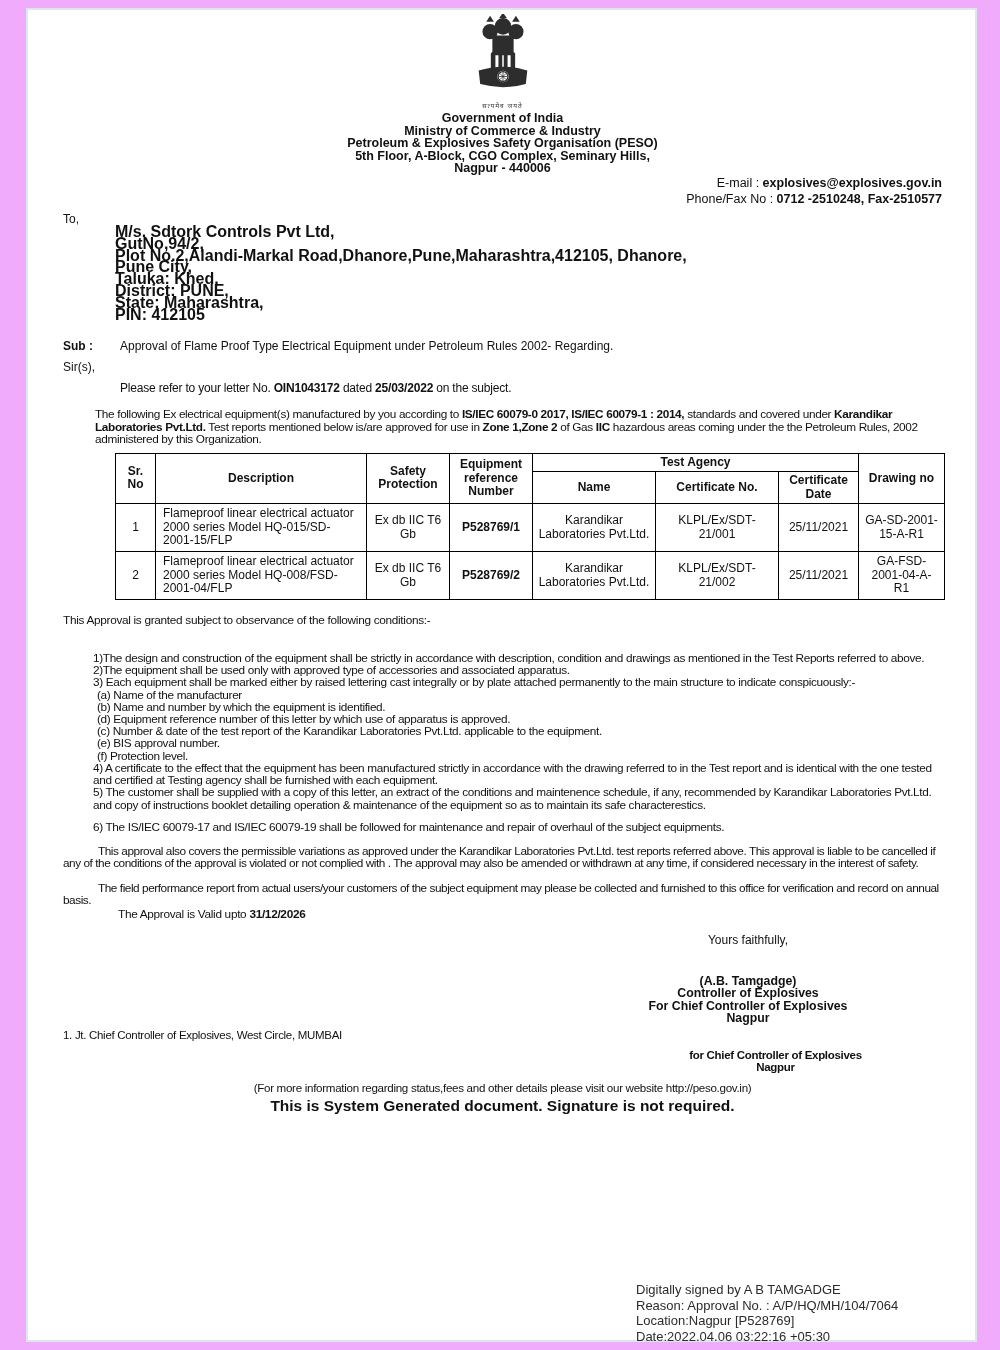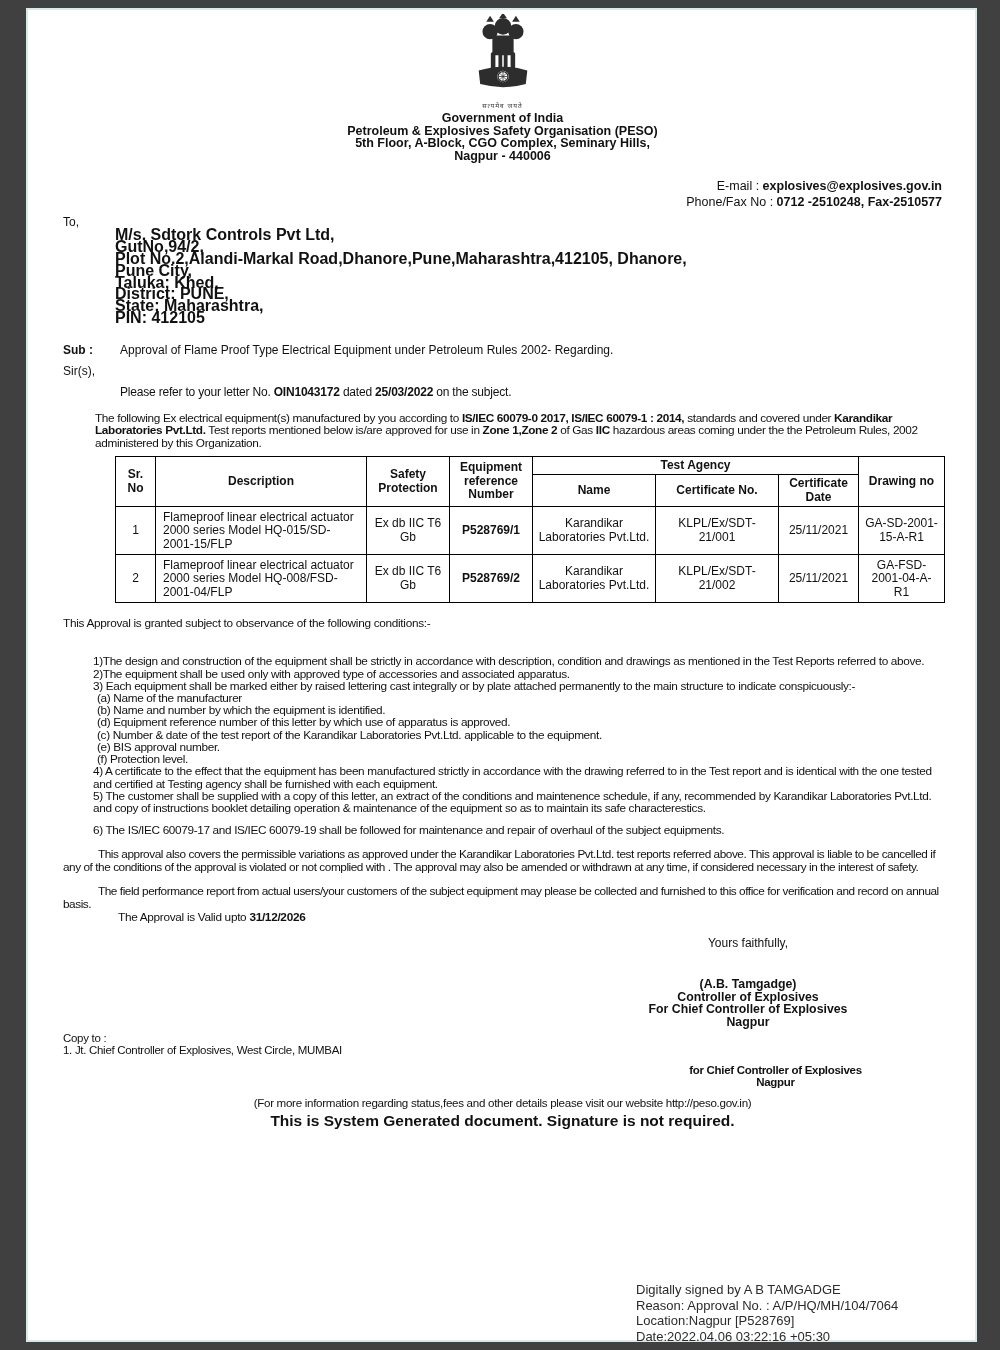--- a/index.html
+++ b/index.html
@@ -1,24 +1,24 @@
 <!DOCTYPE html>
 <html><head>
 <meta charset="utf-8">
 <style>
   html,body{margin:0;padding:0;}
   body{width:1000px;height:1350px;background:#00888a;font-family:"Liberation Sans",sans-serif;color:#111;}
-  .frame{position:relative;width:1000px;height:1350px;background:#404040;overflow:hidden;}
+  .frame{position:relative;width:1000px;height:1350px;background:#f0abfc;overflow:hidden;}
   .page{position:absolute;top:10px;left:28px;right:25px;bottom:10px;background:#ffffff;box-sizing:border-box;padding:4px 33px 0 35px;box-shadow:0 0 0 2px #d9e8e8;}
   .b{font-weight:bold;}
   .header{ text-align:center;}
   .emblem{display:inline-block;line-height:0;}
   .motto{font-size:6.5px;line-height:8px;color:#3a3a3a;letter-spacing:1px;}
   .hlines{font-weight:bold;font-size:12.5px;line-height:12.6px;margin-top:2px;}
-  .contact{margin-top:16px;text-align:right;font-size:12.5px;line-height:16px;}
+  .contact{margin-top:0;text-align:right;font-size:12.5px;line-height:16px;}
   .refrow{display:flex;justify-content:space-between;margin-top:16px;font-size:12.5px;}
   .to{margin-top:5px;font-size:12px;}
   .addr{margin-left:52px;font-weight:bold;font-size:16px;line-height:11.8px;}
   .subrow{display:flex;margin-top:19px;font-size:12px;}
   .sublabel{width:57px;font-weight:bold;}
   .sirs{margin-top:7px;font-size:12px;}
   .referline{margin-left:57px;margin-top:7px;font-size:12px;letter-spacing:-0.2px;}
   .intro{margin-left:32px;margin-top:13px;font-size:11.8px;line-height:12.4px;letter-spacing:-0.35px;}
   table{border-collapse:collapse;margin:7px 0 0 52px;table-layout:fixed;width:829px;font-size:12px;}
   th,td{border:1.5px solid #000;padding:2px 5px;text-align:center;vertical-align:middle;line-height:13.5px;overflow:hidden;}
@@ -71,20 +71,21 @@
             <line x1="46" y1="78" x2="54" y2="86"></line>
               <line x1="54" y1="78" x2="46" y2="86"></line>
           </g>
           <circle cx="26" cy="86" r="3.5" fill="#2d2d2d"></circle>
           <circle cx="74" cy="86" r="3.5" fill="#2d2d2d"></circle>
         </svg>
       </span>
       <div class="motto">सत्यमेव जयते</div>
       <div class="hlines">
         <div>Government of India</div>
+        <div>Ministry of Commerce &amp; Industry</div>
         <div>Petroleum &amp; Explosives Safety Organisation (PESO)</div>
         <div>5th Floor, A-Block, CGO Complex, Seminary Hills,</div>
         <div>Nagpur - 440006</div>
       </div>
     </div>
 
     <div class="contact">
       <div><span>E-mail : </span><span class="b">explosives@explosives.gov.in</span></div>
       <div><span>Phone/Fax No : </span><span class="b">0712 -2510248, Fax-2510577</span></div>
     </div>
@@ -189,21 +190,20 @@
       <div>Yours faithfully,</div>
       <div class="signname">
         <div>(A.B. Tamgadge)</div>
         <div>Controller of Explosives</div>
         <div>For Chief Controller of Explosives</div>
         <div>Nagpur</div>
       </div>
     </div>
 
     <div class="copy">
-      <div>Copy to :</div>
       <div>1. Jt. Chief Controller of Explosives, West Circle, MUMBAI</div>
     </div>
 
     <div class="forblock">
       <div>for Chief Controller of Explosives</div>
       <div>Nagpur</div>
     </div>
 
     <div class="footinfo">(For more information regarding status,fees and other details please visit our website http://peso.gov.in)</div>
     <div class="sysnote">This is System Generated document. Signature is not required.</div>

